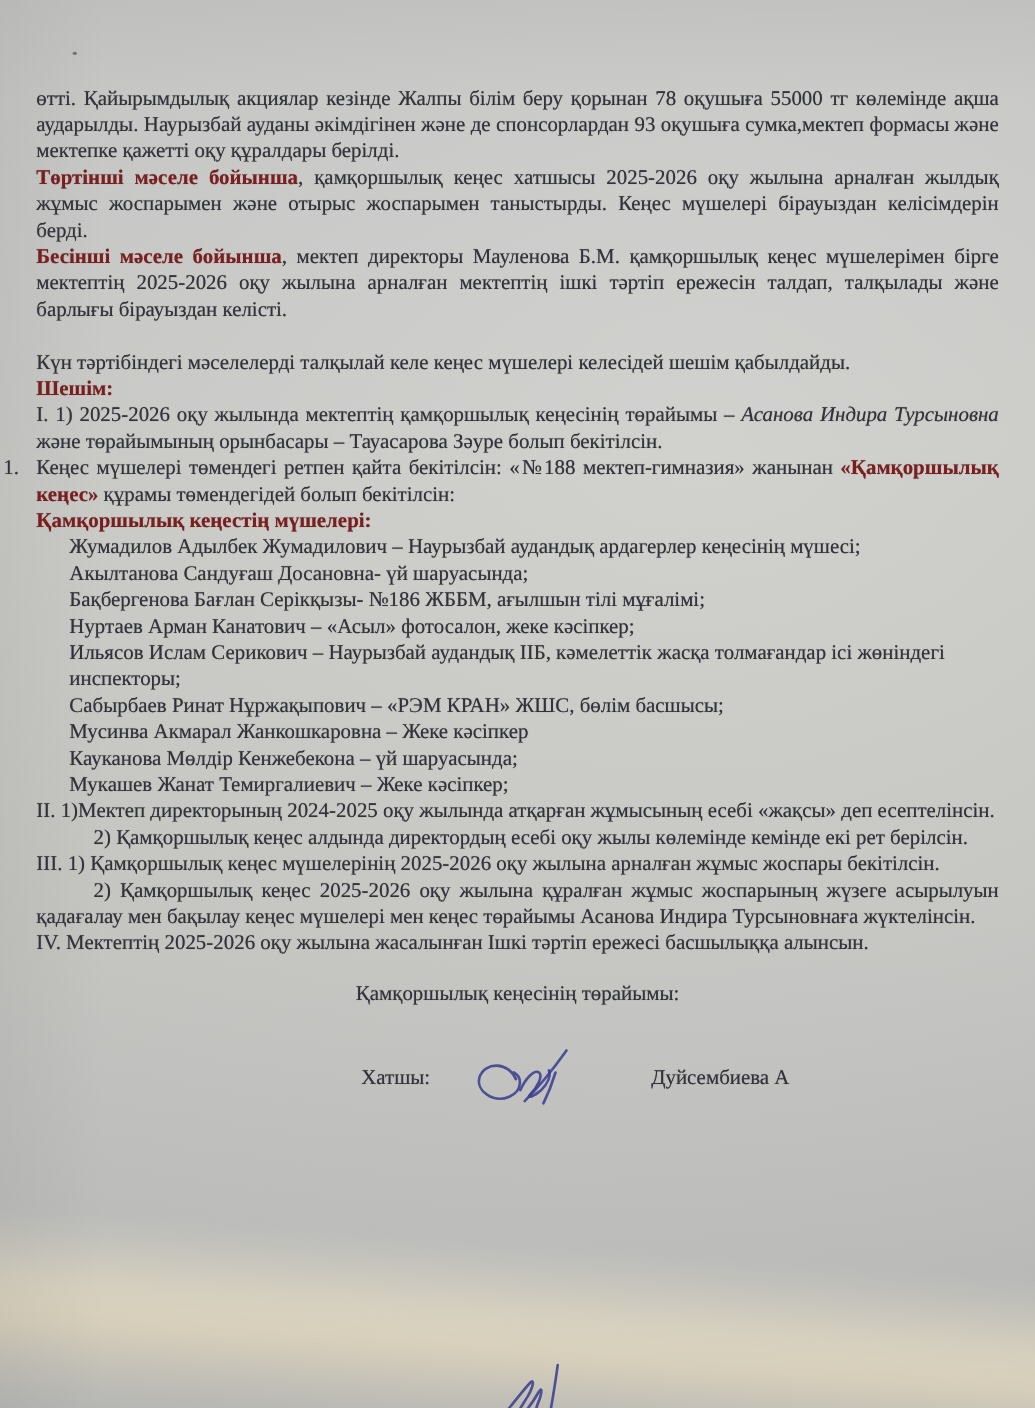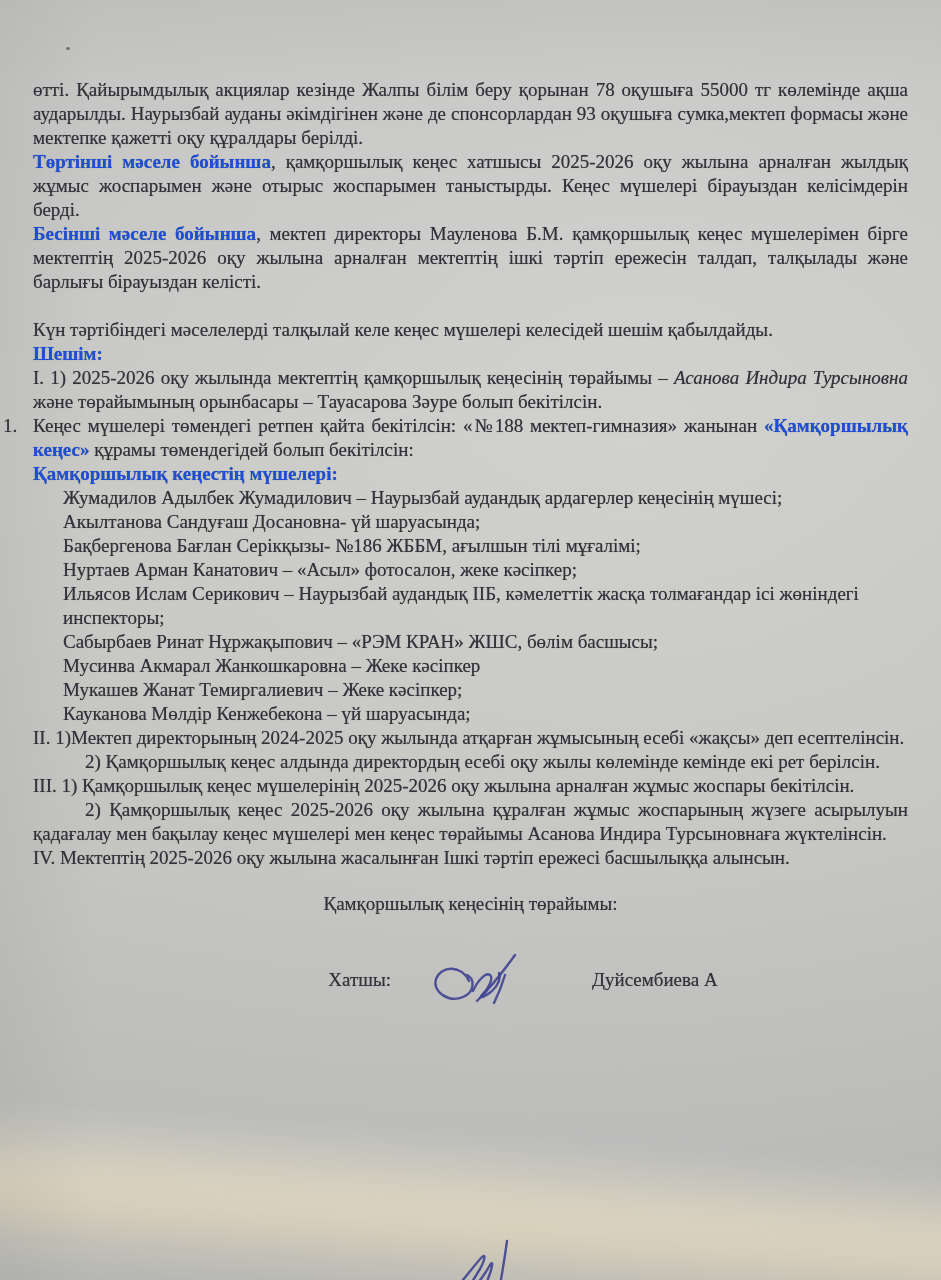--- a/index.html
+++ b/index.html
@@ -29,21 +29,21 @@
   .speck{
     position:absolute;left:66px;top:47px;width:4px;height:3px;border-radius:50%;
     background:#63635f;opacity:.85;z-index:4;
   }
   .content{
     position:absolute;left:33px;right:33px;top:78px;z-index:5;
     font-size:19px;line-height:24px;color:#32333a;
     text-shadow:0 0 0.7px rgba(55,56,64,0.65);
   }
   .content p{margin:0;text-align:justify;}
-  b{font-weight:bold;color:#1d4ed8;}
+  b{font-weight:bold;color:#7f1d1d;}
   .spacer{height:24px;}
   .hang{position:relative;margin-left:30px;}
   .hang .num{position:absolute;left:-30px;top:0;}
   .indented{margin-left:30px;}
   ul.members{list-style:none;margin:0 0 0 30px;padding:0;}
   ul.members li{text-align:left;}
   .first-indent{text-indent:52px;}
   .sign-block{margin-top:22px;}
   .sign-row{display:flex;align-items:center;}
   .sign-row .lbl{flex:0 0 358px;text-align:right;}
@@ -82,22 +82,22 @@
   <p class="indented"><b>Қамқоршылық кеңестің мүшелері:</b></p>
 
   <ul class="members">
     <li>Жумадилов Адылбек Жумадилович – Наурызбай аудандық ардагерлер кеңесінің мүшесі;</li>
     <li>Акылтанова Сандуғаш Досановна- үй шаруасында;</li>
     <li>Бақбергенова Бағлан Серікқызы- №186  ЖББМ, ағылшын тілі мұғалімі;</li>
     <li>Нуртаев Арман Канатович – «Асыл» фотосалон,  жеке кәсіпкер;</li>
     <li>Ильясов Ислам Серикович – Наурызбай аудандық ІІБ, кәмелеттік жасқа толмағандар ісі жөніндегі инспекторы;</li>
     <li>Сабырбаев Ринат Нұржақыпович – «РЭМ КРАН» ЖШС, бөлім басшысы;</li>
     <li>Мусинва Акмарал Жанкошкаровна – Жеке кәсіпкер</li>
+    <li>Кауканова Мөлдір Кенжебекона – үй шаруасында;</li>
     <li>Мукашев Жанат Темиргалиевич – Жеке кәсіпкер;</li>
-    <li>Кауканова Мөлдір Кенжебекона – үй шаруасында;</li>
   </ul>
 
 
   <p>ІІ.  1)Мектеп директорының 2024-2025 оқу жылында атқарған жұмысының есебі «жақсы» деп есептелінсін.</p>
 
   <p class="first-indent">2) Қамқоршылық кеңес алдында директордың есебі оқу жылы көлемінде кемінде екі рет берілсін.</p>
 
   <p>ІІІ. 1) Қамқоршылық кеңес мүшелерінің 2025-2026 оқу жылына арналған жұмыс жоспары бекітілсін.</p>
 
   <p class="first-indent">2) Қамқоршылық кеңес 2025-2026 оқу жылына құралған жұмыс жоспарының жүзеге асырылуын қадағалау мен бақылау кеңес мүшелері мен кеңес төрайымы Асанова Индира Турсыновнаға жүктелінсін.</p>

